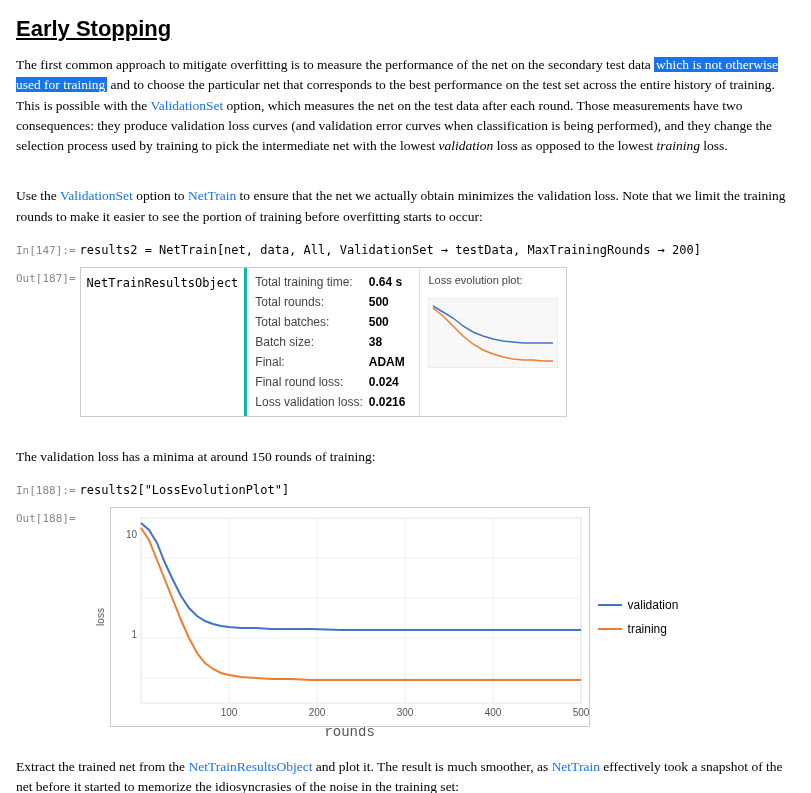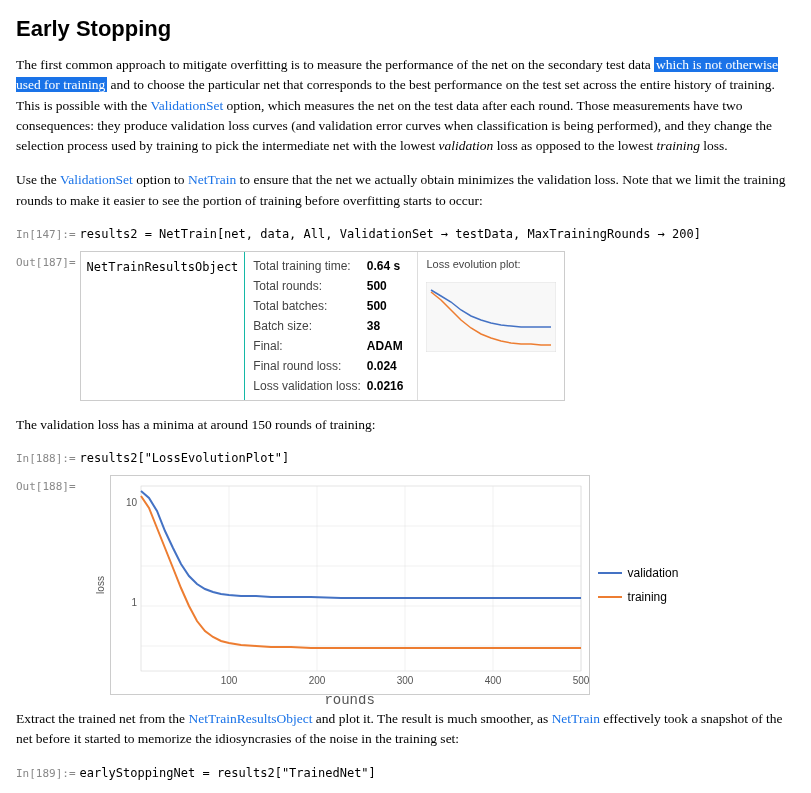--- a/index.html
+++ b/index.html
@@ -11,20 +11,21 @@
       width: 811px;
       min-height: 793px;
       padding: 12px 16px;
       line-height: 1.5;
     }
     h1 {
       font-family: Arial, sans-serif;
       font-size: 22px;
       font-weight: bold;
       margin-bottom: 10px;
+      text-decoration: underline;
     }
     .text-block {
       margin-bottom: 10px;
       font-size: 13.5px;
     }
     .highlight-blue {
       background-color: #1a73e8;
       color: #fff;
       padding: 0 2px;
     }
@@ -66,21 +67,21 @@
     }
     .result-label {
       padding: 6px 6px;
       font-family: monospace;
       font-size: 12px;
       color: #000;
       white-space: nowrap;
     }
     .result-content {
       display: flex;
-      border-left: 1px solid #14b8a6;
+      border-left: 3px solid #14b8a6;
     }
     .stats-table {
       padding: 4px 8px;
       font-size: 12px;
       font-family: Arial, sans-serif;
       border-right: 1px solid #ddd;
     }
     .stats-table table {
       border-collapse: collapse;
     }
@@ -155,21 +156,21 @@
     .x-axis-label {
       position: absolute;
       bottom: -16px;
       left: 50%;
       transform: translateX(-50%);
       font-size: 14px;
       font-family: Liberation Mono, monospace;
       color: #555;
       text-align: center;
     }
-    .section-gap { margin-top: 14px; }
+    .section-gap { margin-top: 30px; }
     .out-label {
       font-family: monospace;
       font-size: 11px;
       color: #888;
       white-space: nowrap;
       padding-top: 4px;
     }
   </style>
 </head>
 <body>

